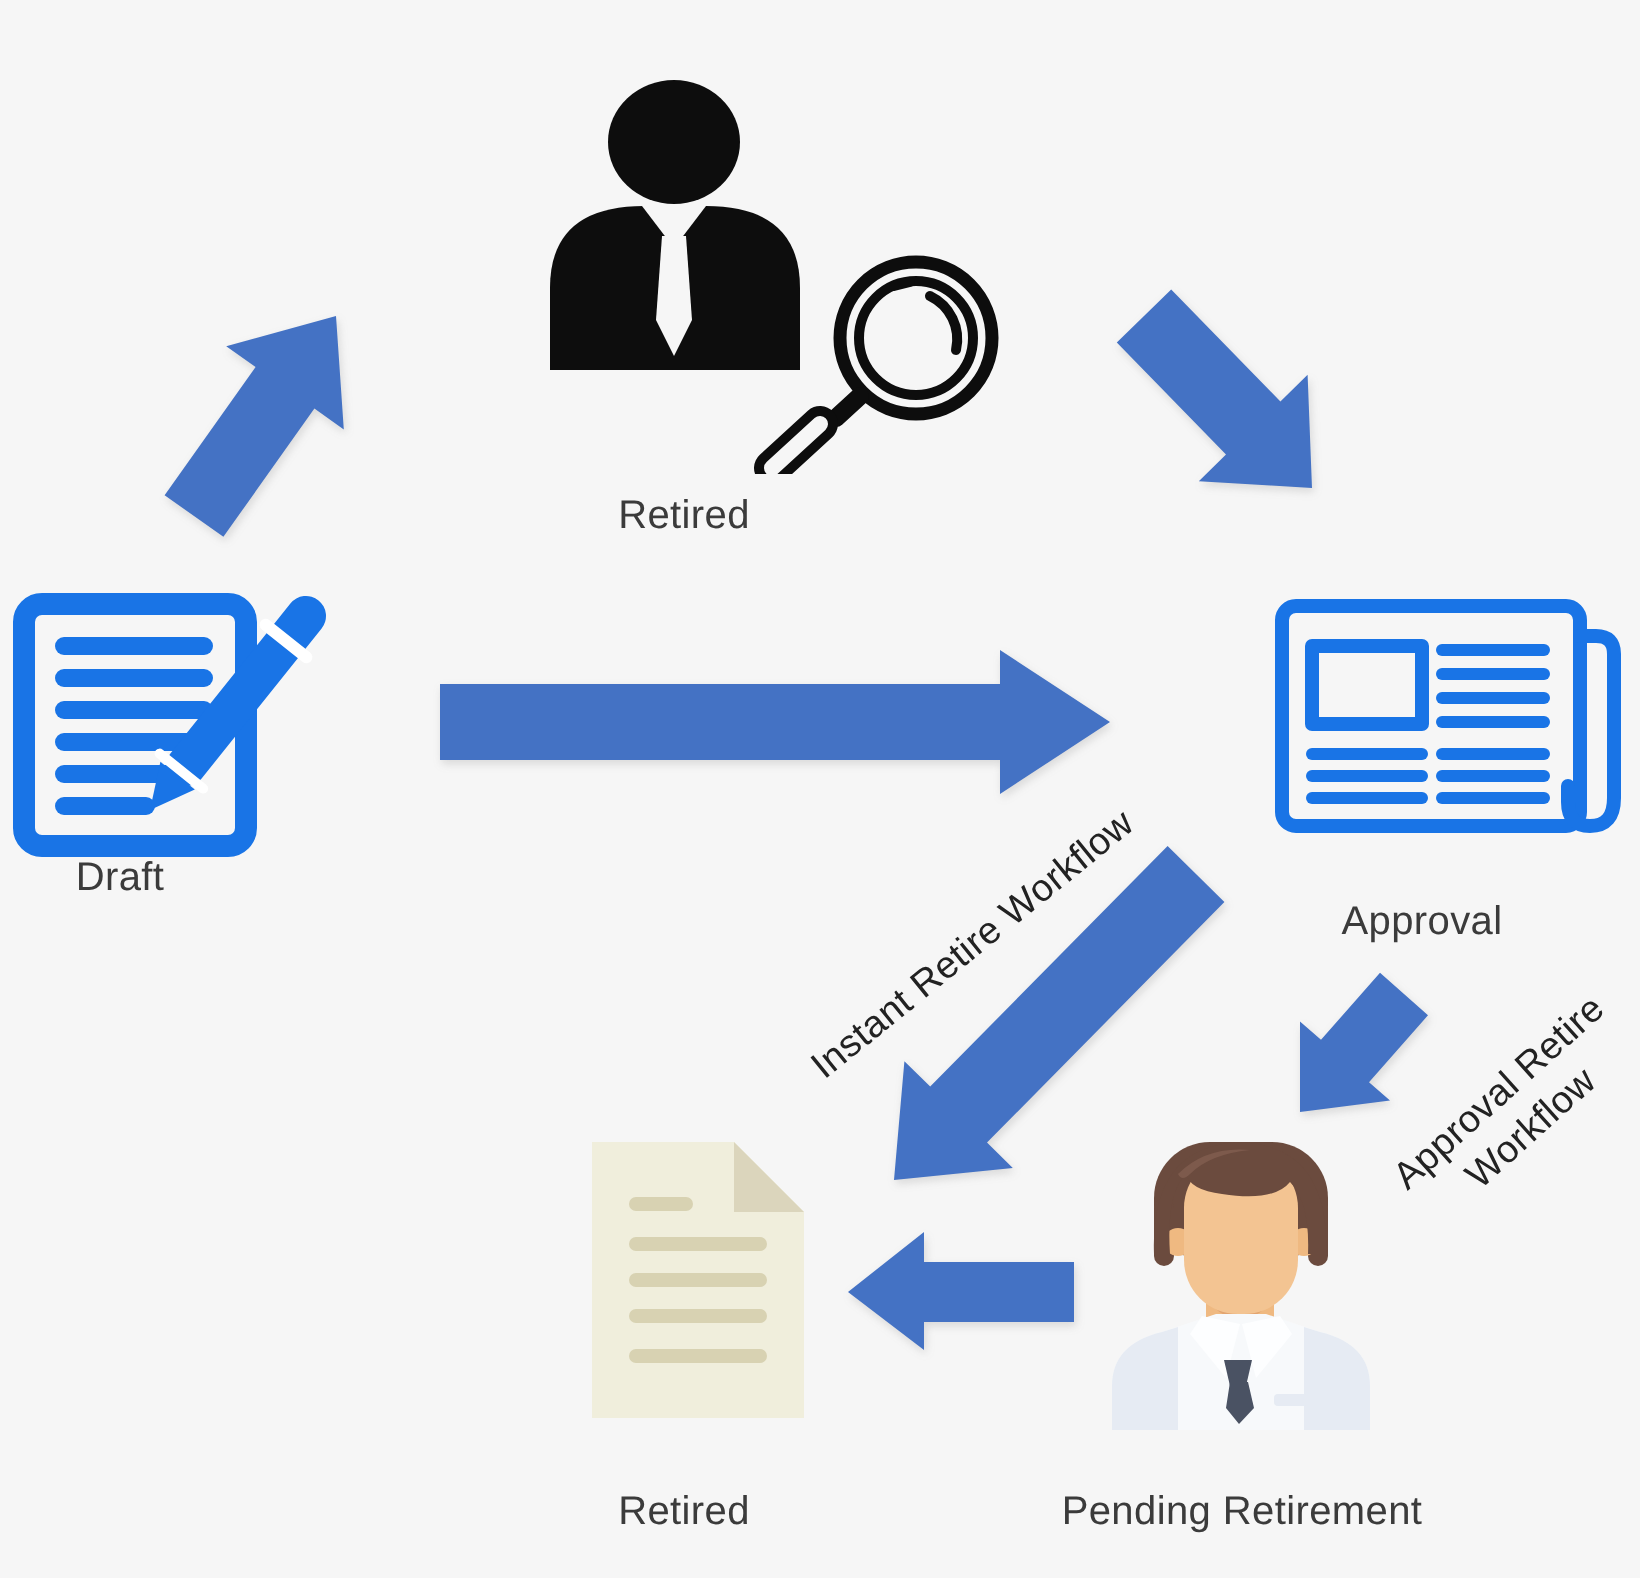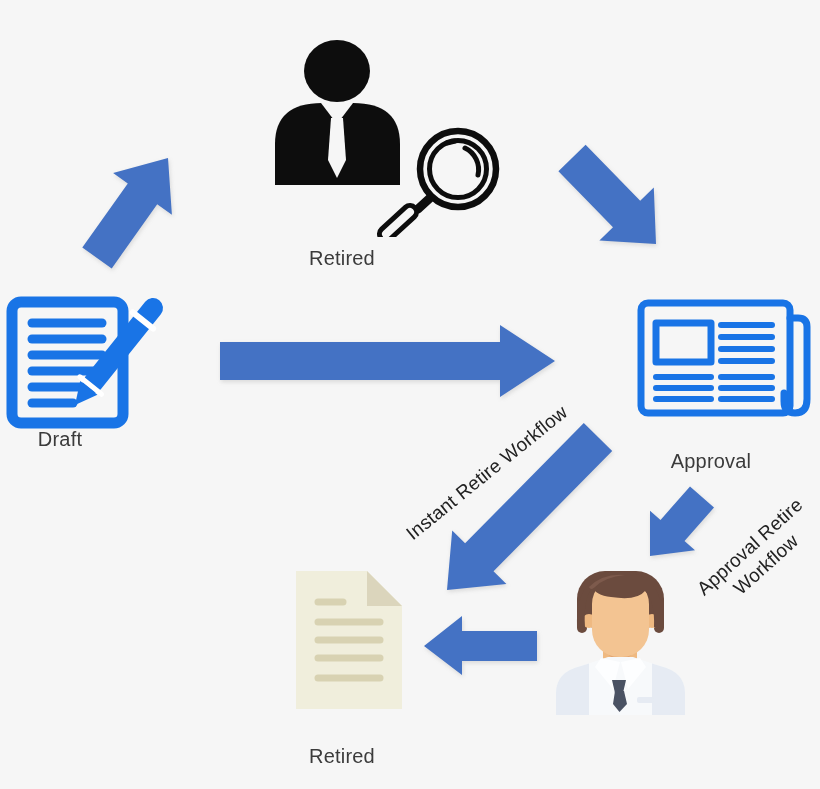--- a/index.html
+++ b/index.html
@@ -153,17 +153,18 @@
       <polygon points="87,95 68,99 75,126 93,104" style="fill:#fdfeff"></polygon>
       <polygon points="59,117 73,117 70,130 62,130" style="fill:var(--tie)"></polygon>
       <polygon points="62,128 71,128 74,141 66.5,149 60,141" style="fill:var(--tie)"></polygon>
     </svg>
   </div>
 
   <div class="label" id="label-draft">Draft</div>
   <div class="label" id="label-review">Retired</div>
   <div class="label" id="label-publish">Approval</div>
   <div class="label" id="label-retired">Retired</div>
+  <div class="label" id="label-pending">Pending Retirement</div>
 
   <div class="rot-label" id="ann-instant">Instant Retire Workflow</div>
   <div class="rot-label" id="ann-approval">Approval Retire Workflow</div>
 
 </div>
 
 </body></html>

